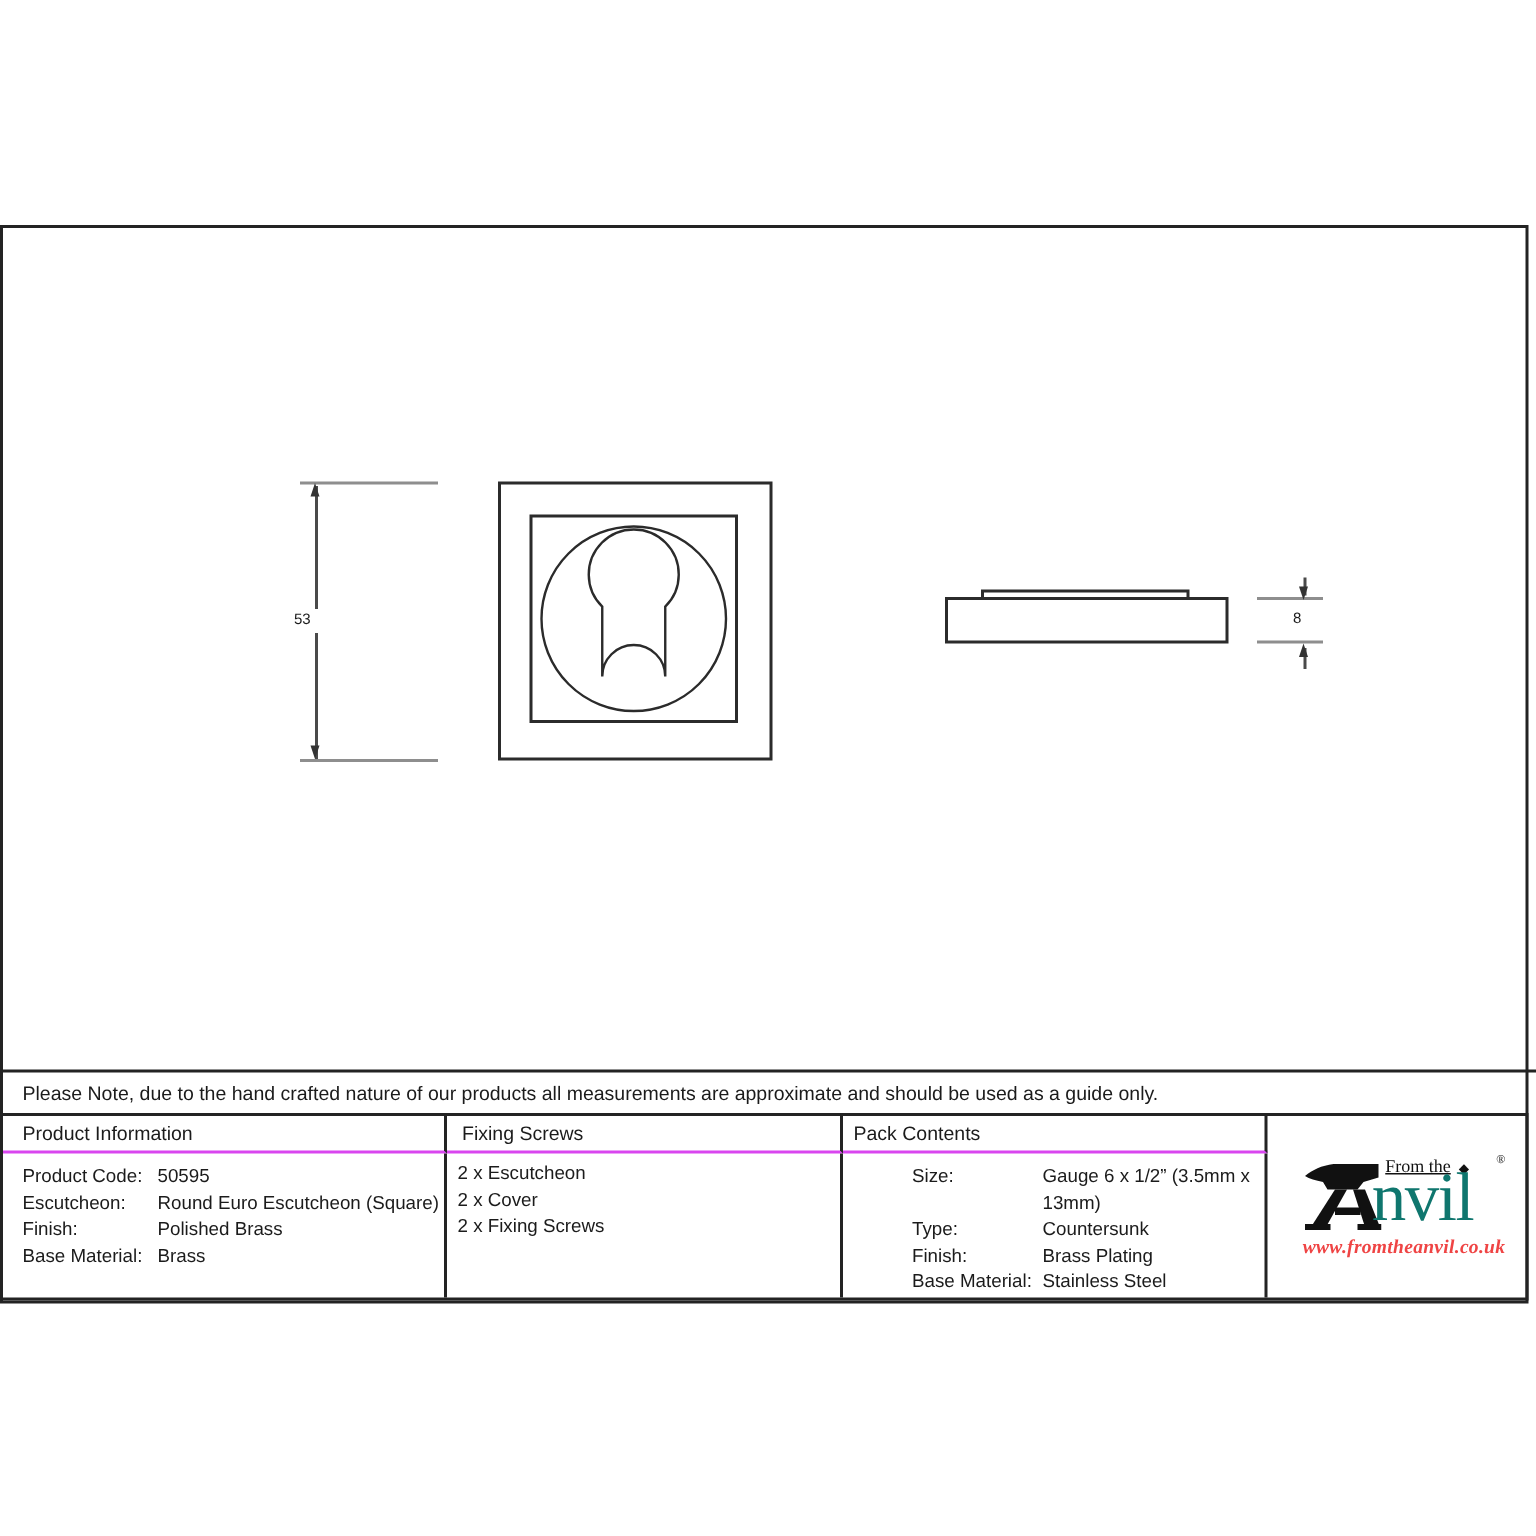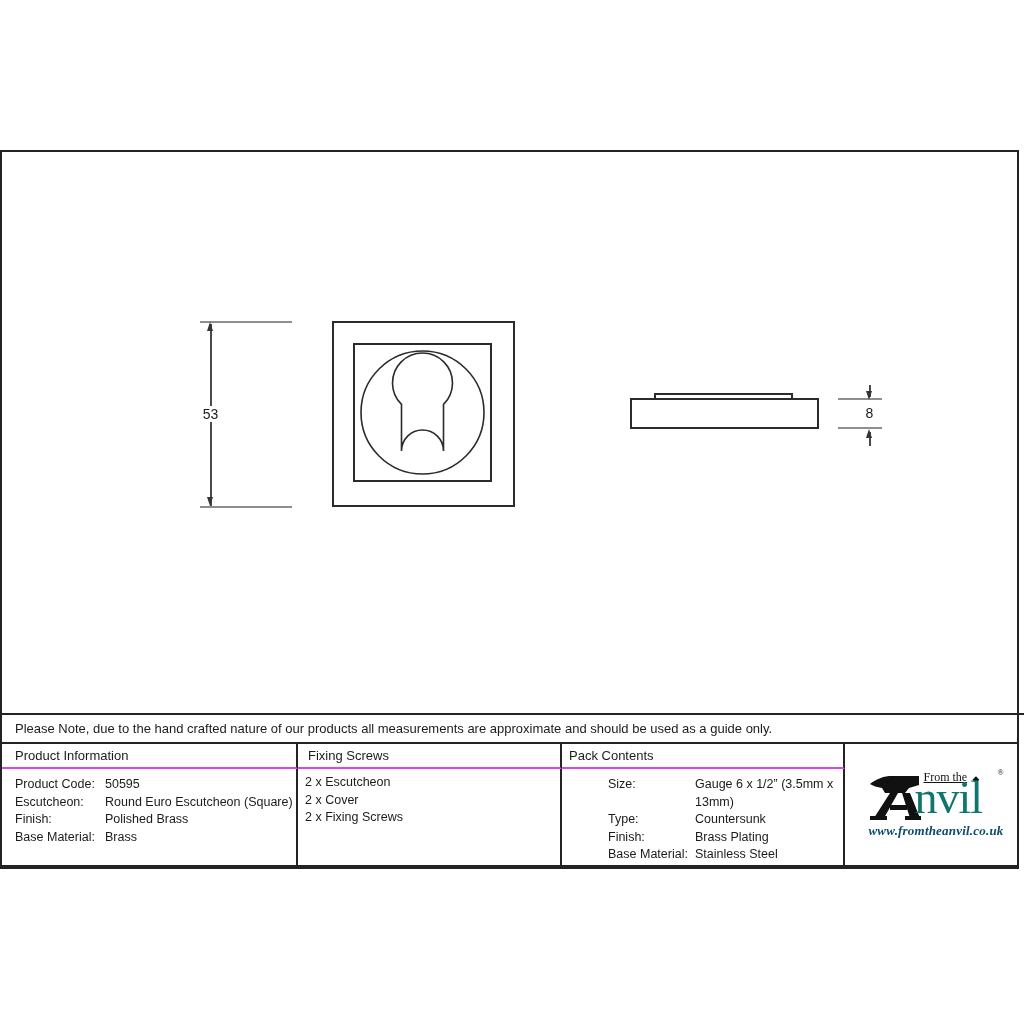--- a/index.html
+++ b/index.html
@@ -15,40 +15,40 @@
   .outer-square{left:332px;top:321px;width:183px;height:186px;}
   .inner-square{left:353px;top:343px;width:139px;height:139px;}
   .front-svg{left:355px;top:345px;}
   .side-lip{left:654px;top:393px;width:139px;height:8px;border:2px solid #2b2b2b;background:#fff;box-sizing:border-box;}
   .side-body{left:630px;top:398px;width:189px;height:31px;border:2px solid #2b2b2b;background:#fff;box-sizing:border-box;}
   
   .ext-line{background:#8e8e8e;height:2px;}
   .dim-vline{background:#4a4a4a;width:1.5px;}
   .arrow-up{width:0;height:0;border-left:3.5px solid transparent;border-right:3.5px solid transparent;border-bottom:9px solid #333;}
   .arrow-down{width:0;height:0;border-left:3.5px solid transparent;border-right:3.5px solid transparent;border-top:9px solid #333;}
-  .dim-label{background:#fff;text-align:center;font-size:14px;line-height:16px;color:#1b1b1b;}
+  .dim-label{background:#fff;text-align:left;font-size:10px;line-height:16px;color:#1b1b1b;}
   
   .note-row{left:0;top:713px;width:1015px;height:27px;border-top:2px solid #232323;border-left:2px solid #232323;border-right:2px solid #232323;
     display:flex;align-items:center;padding-left:13px;box-sizing:content-box;font-size:13px;}
   
   .spec-table{left:0;top:742px;width:1019px;height:125px;display:grid;
     grid-template-columns:296px 264px 283px 1fr;grid-template-rows:25px 1fr;
     border-top:2px solid #232323;border-left:2px solid #232323;border-right:2px solid #232323;border-bottom:2px solid #232323;box-sizing:border-box;}
   .th{border-bottom:2px solid #d946ef;border-right:2px solid #232323;display:flex;align-items:center;font-size:13px;box-sizing:border-box;}
   .cell{border-right:2px solid #232323;box-sizing:border-box;font-size:12.5px;line-height:17.5px;}
   .kv{display:grid;row-gap:0;}
   .kv > div{display:contents;}
   .logo-cell{grid-column:4;grid-row:1/3;display:flex;align-items:center;justify-content:center;}
   
   .logo-block{position:relative;width:133px;height:70px;margin-left:8px;}
   .logo-fromthe{position:absolute;left:55px;top:0;font-family:"Liberation Serif",serif;font-size:12px;color:#111;text-decoration:underline;}
   .logo-diamond{position:absolute;left:104px;top:4px;font-size:9px;color:#111;}
   .logo-nvil{position:absolute;left:46px;top:5px;font-family:"Liberation Serif",serif;font-size:46px;line-height:46px;letter-spacing:-1px;color:#0f766e;}
   .logo-reg{position:absolute;right:-2px;top:-2px;font-size:8px;font-family:"Liberation Serif",serif;color:#111;}
-  .logo-url{position:absolute;left:0;top:53px;width:133px;text-align:left;font-family:"Liberation Serif",serif;font-style:italic;font-weight:bold;font-size:13px;color:#0c4a6e;letter-spacing:0.2px;}
+  .logo-url{position:absolute;left:0;top:53px;width:133px;text-align:left;font-family:"Liberation Serif",serif;font-style:italic;font-weight:bold;font-size:13px;color:#ef4444;letter-spacing:0.2px;}
 </style>
 </head>
 <body>
 
 <div class="abs sheet-border"></div>
 
 <div>
 
   <div class="abs sq outer-square"></div>
   <div class="abs sq inner-square"></div>

